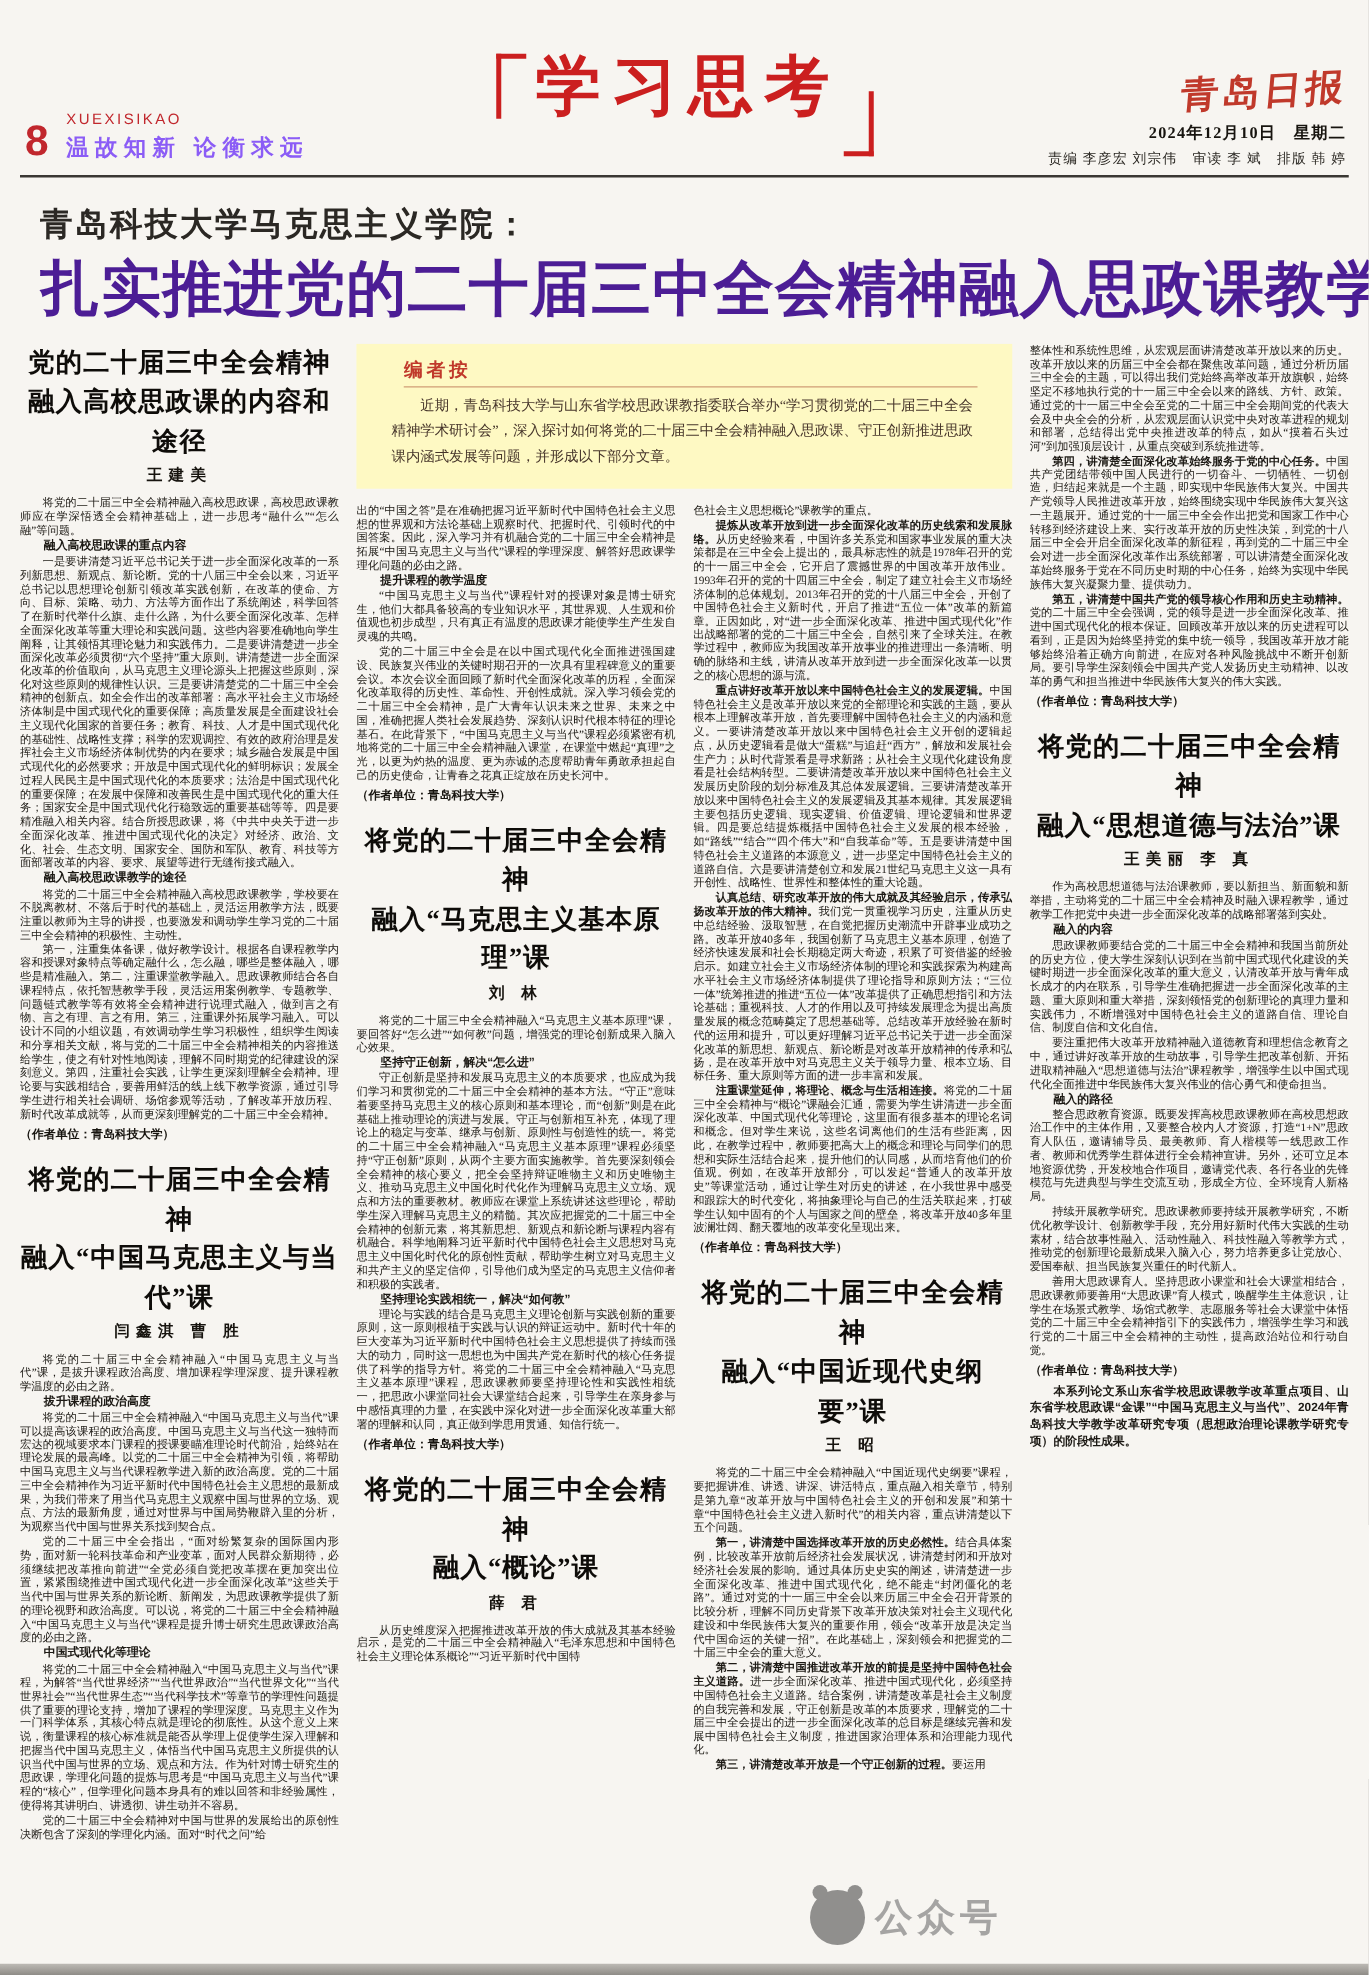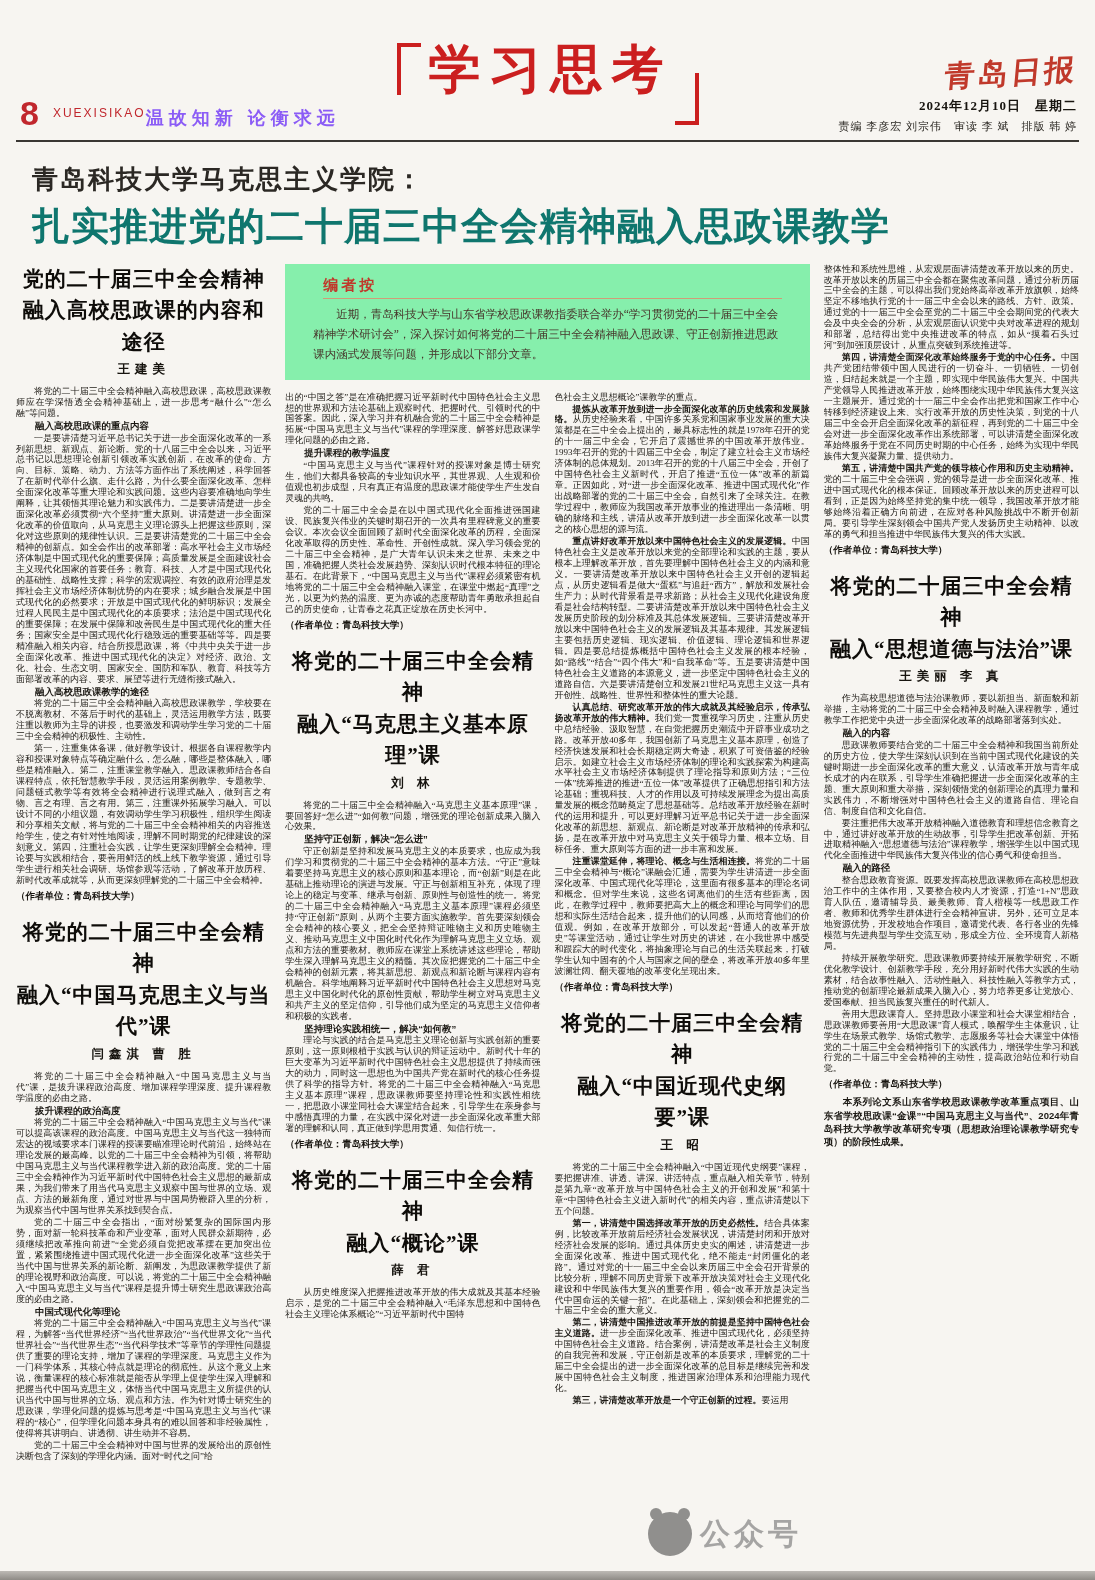--- a/index.html
+++ b/index.html
@@ -8,21 +8,21 @@
     position:relative; width:1095px; height:1580px; margin:0 auto;
     background:#f7f5f1; overflow:hidden; color:#17140f;
     font-family:"Liberation Serif", serif;
     padding:26px 16px 0 16px;
   }
   
   .header { position:relative; height:116px; border-bottom:2px solid #3a3733; }
   .header-left { position:absolute; left:4px; bottom:10px; display:flex; align-items:flex-end; }
   .page-num { font-size:34px; line-height:1; font-weight:bold; color:#c1272d;
               font-family:"Liberation Sans", sans-serif; margin-right:14px; }
-  .hl-stack { display:flex; flex-direction:row; }
+  .hl-stack { display:flex; flex-direction:column; }
   .section-en { color:#c1272d; font-size:12px; letter-spacing:2px;
                 font-family:"Liberation Sans", sans-serif; margin-bottom:4px; }
   .slogan { color:#8b5cf6; font-size:18px; font-weight:bold; letter-spacing:5px;
             font-family:"Liberation Sans", sans-serif; }
   .masthead { position:absolute; left:50%; transform:translateX(-50%); top:17px;
               display:flex; align-items:flex-start; }
   .bracket-open { width:24px; height:52px; border-left:4px solid #cb1f1f;
                   border-top:4px solid #cb1f1f; margin-right:8px; margin-top:0; }
   .masthead-text { font-size:52px; line-height:1.05; font-weight:900; color:#cb1f1f;
                    letter-spacing:9px; }
@@ -30,30 +30,30 @@
                    border-bottom:4px solid #cb1f1f; margin-left:2px; margin-top:30px; }
   .header-right { position:absolute; right:2px; bottom:6px; text-align:right; }
   .paper-logo { display:inline-block; color:#c0392b; font-size:30px; font-weight:bold;
                 letter-spacing:3px; transform:skewX(-8deg) rotate(-3deg); }
   .date-line { font-size:13px; font-weight:bold; margin-top:3px; letter-spacing:1px; }
   .staff-line { font-size:11px; margin-top:4px; letter-spacing:1px; color:#2a2722; }
   
   .headline { margin:20px 4px 8px 16px; }
   .kicker { font-size:26px; font-weight:bold; letter-spacing:2px; color:#2b2824;
             font-family:"Liberation Sans", sans-serif; margin-bottom:8px; }
-  .main-title { font-size:38px; font-weight:900; letter-spacing:1px; line-height:1.12;
-                color:#0f766e; white-space:nowrap; }
+  .main-title { font-size:48px; font-weight:900; letter-spacing:1px; line-height:1.12;
+                color:#4c1d95; white-space:nowrap; }
   
   .content { margin-top:16px; display:grid; grid-template-columns:1fr 1fr 1fr 1fr;
              column-gap:14px; height:1258px; }
   .col { overflow:hidden; }
   .middle { grid-column:2 / 4; display:flex; flex-direction:column; overflow:hidden; }
   .middle-cols { flex:1; display:grid; grid-template-columns:1fr 1fr; column-gap:14px; overflow:hidden; }
   
-  .notebox { background:#86efac; padding:10px 24px 10px 24px; margin-bottom:12px;
+  .notebox { background:#fef9c3; padding:10px 24px 10px 24px; margin-bottom:12px;
              height:116px; overflow:hidden; }
   .note-label-row { border-bottom:1px solid #cf9d77; padding-bottom:3px; margin:2px 4px 5px 14px; }
   .note-label { color:#c0392b; font-size:15px; font-weight:bold; letter-spacing:3px;
                 font-family:"Liberation Sans", sans-serif; }
   .note-text { font-size:11.5px; line-height:1.78; color:#46352a; text-indent:2em; margin:0 4px; }
   
   .article-title { font-size:21px; font-weight:900; text-align:center; line-height:1.5;
                    letter-spacing:1px; margin:14px 0 3px; color:#0e0c09; }
   .col > .article-title:first-child, .mcol > .article-title:first-child { margin-top:0; }
   .authors { text-align:center; font-size:12.5px; font-weight:bold; letter-spacing:5px;

